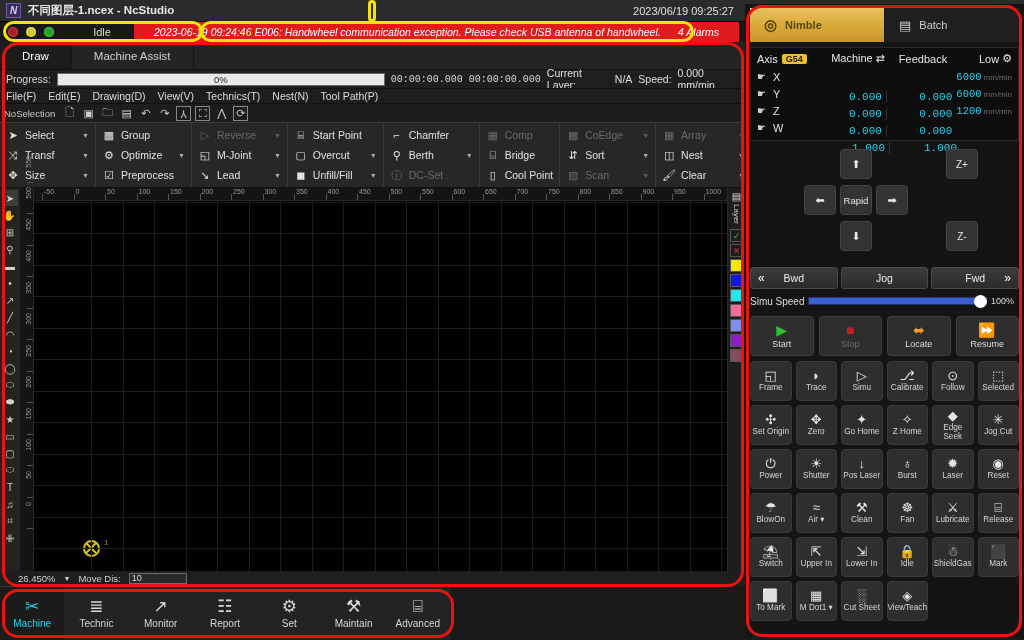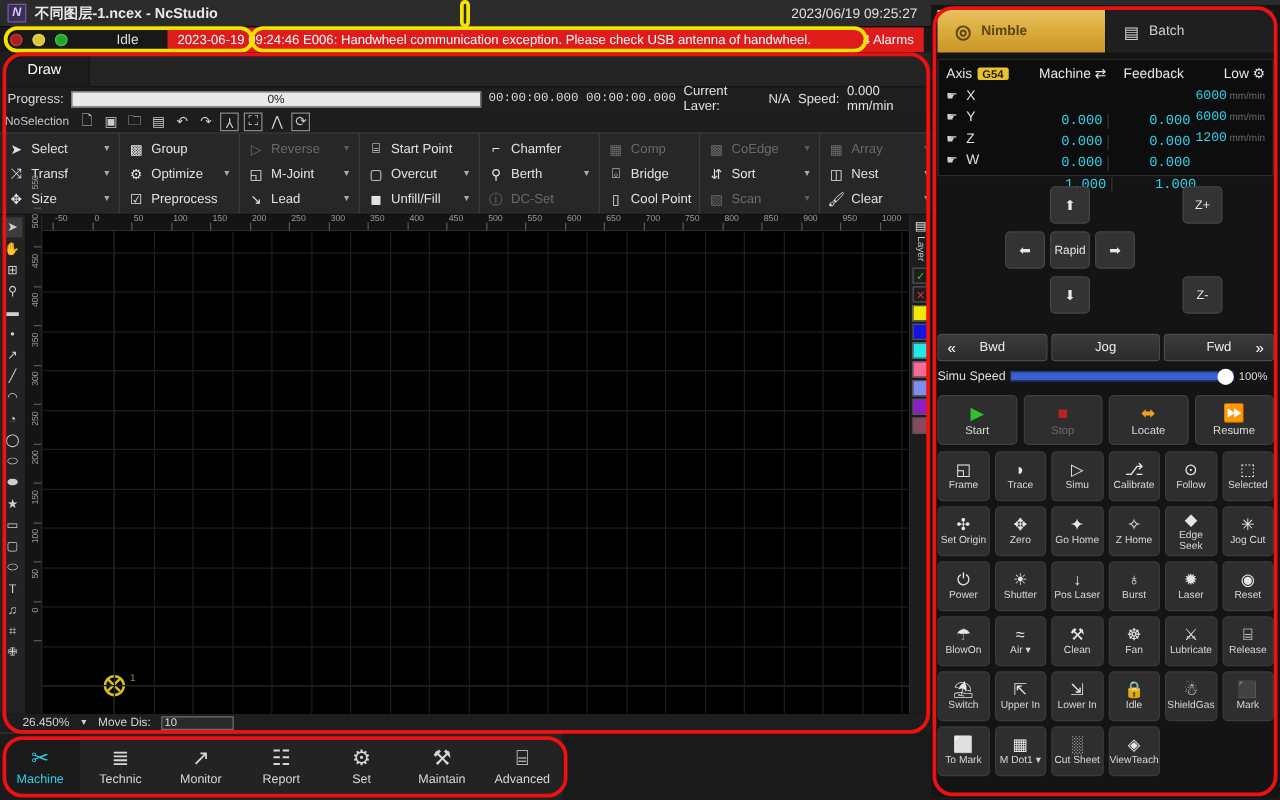--- a/index.html
+++ b/index.html
@@ -34,22 +34,22 @@
     height: 20px; background: #181818; display: flex; align-items: center;
     position: relative;
   }
   .led { width: 10px; height: 10px; border-radius: 50%; margin-left: 8px; }
   .led.red { background: #a8201f; box-shadow: inset 0 0 2px #ff6060; }
   .led.yellow { background: #d8c43a; box-shadow: inset 0 0 2px #fff7a0; }
   .led.green { background: #25a02c; box-shadow: inset 0 0 2px #7cff80; }
   #state-text { margin-left: 16px; width: 64px; text-align: center; color: #ddd; font-size: 11px; }
   #alarm-strip {
     flex: 1; height: 20px; background: #e01b1b; color: #fff;
-    display: flex; align-items: center; padding: 0 8px;
-    font-size: 10.5px; margin-right: 285px;
+    display: flex; align-items: center; padding: 0 20px;
+    font-size: 10.5px; margin-right: 285px; font-style: italic;
   }
   #alarm-count { margin-left: auto; font-size: 10.5px; }
 
   
   #left-panel {
     position: absolute; left: 0; top: 42px; width: 745px; bottom: 55px;
     background: #1c1c1c; display: flex; flex-direction: column;
   }
   #doc-tabs { height: 28px; background: #242424; display: flex; border-bottom: 1px solid #111; }
   .doc-tab {
@@ -242,35 +242,45 @@
   <div id="alarm-strip">
     <span>2023-06-19 09:24:46  E006: Handwheel communication exception. Please check USB antenna of handwheel.</span>
     <span id="alarm-count">4 Alarms</span>
   </div>
 </div>
 
 <div id="left-panel">
 
   <div id="doc-tabs">
     <div class="doc-tab active">Draw</div>
+    <div class="doc-tab">Machine Assist</div>
   </div>
 
   <div id="progress-row">
     <span>Progress:</span>
     <div id="progress-track">
       <span>0%</span>
     </div>
     <span class="mono">00:00:00.000</span>
     <span class="mono">00:00:00.000</span>
     <span class="info">Current Layer:</span>
     <span class="info">N/A</span>
     <span class="info">Speed:</span>
     <span class="info">0.000 mm/min</span>
   </div>
 
+  <div id="menubar">
+    <span class="menu-item">File(F)</span>
+    <span class="menu-item">Edit(E)</span>
+    <span class="menu-item">Drawing(D)</span>
+    <span class="menu-item">View(V)</span>
+    <span class="menu-item">Technics(T)</span>
+    <span class="menu-item">Nest(N)</span>
+    <span class="menu-item">Tool Path(P)</span>
+  </div>
 
   <div id="quickbar">
     <span id="nosel">NoSelection</span>
     <span class="qicon">🗋</span>
     <span class="qicon">▣</span>
     <span class="qicon">🗀</span>
     <span class="qicon">▤</span>
     <span class="qicon">↶</span>
     <span class="qicon">↷</span>
     <span class="qicon framed">⅄</span>

